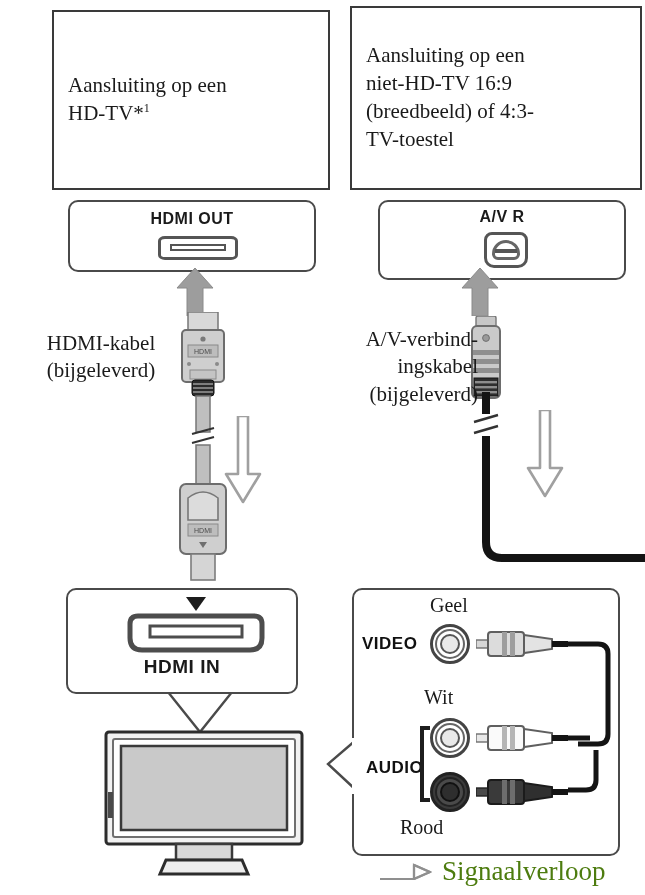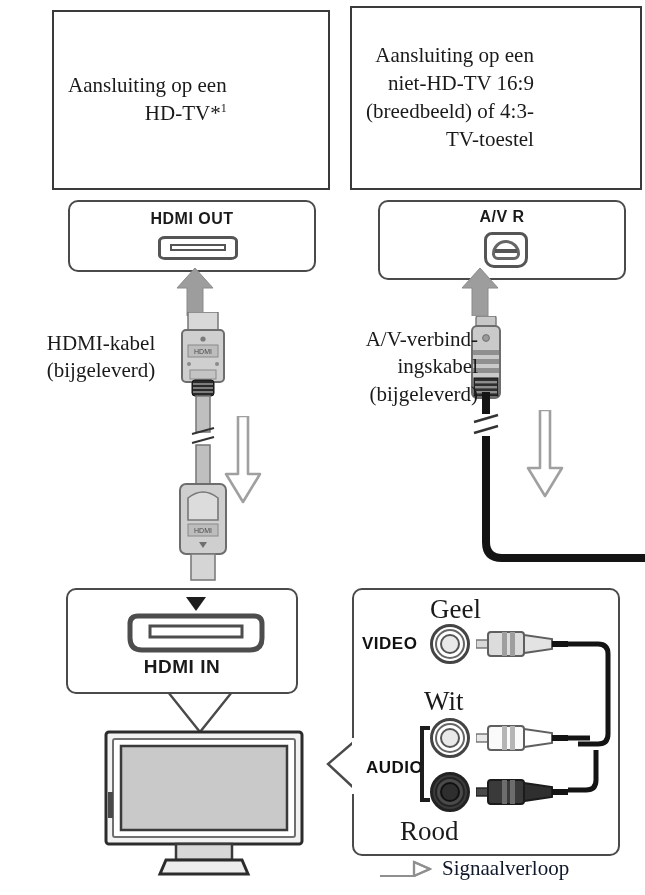--- a/index.html
+++ b/index.html
@@ -24,21 +24,20 @@
     border: 2px solid #3a3a3a;
     background: #fff;
     display: flex;
     align-items: center;
     padding: 6px 14px;
   }
   .hdrbox .txt {
     font-size: 21px;
     line-height: 1.33;
     color: #1a1a1a;
-    text-align: right;
   }
   #hdr-left { left: 52px; top: 10px; width: 278px; height: 180px; }
   #hdr-right { left: 350px; top: 6px; width: 292px; height: 184px; }
   #hdr-left .txt { }
   sup.fn { font-size: 12px; vertical-align: super; }
 
   
   .portpanel {
     position: absolute;
     border: 2px solid #4a4a4a;
@@ -129,21 +128,21 @@
   
   #panel-av-in {
     position: absolute;
     left: 352px; top: 588px; width: 268px; height: 268px;
     border: 2px solid #4a4a4a;
     border-radius: 10px;
     background: #fff;
   }
   .jacklabel {
     position: absolute;
-    font-size: 27px;
+    font-size: 20px;
     color: #1a1a1a;
   }
   .siglabel {
     position: absolute;
     font-family: "Liberation Sans", sans-serif;
     font-weight: bold;
     font-size: 17px;
     letter-spacing: .5px;
     color: #111;
   }
@@ -155,21 +154,21 @@
   .jack .ring3 { position:absolute; inset:10px; border-radius:50%; border:2px solid #555; background:#e9e9e9;}
   .jack.dark .ring1 { background:#3b3b3b; border-color:#222;}
   .jack.dark .ring2 { background:#4a4a4a; border-color:#222;}
   .jack.dark .ring3 { background:#2e2e2e; border-color:#111;}
 
   
   #legend {
     position: absolute; left: 380px; top: 856px;
     display: flex; align-items: center; gap: 10px;
   }
-  #legend .ltxt { font-size: 21px; color:#0f172a; }
+  #legend .ltxt { font-size: 27px; color:#4d7c0f; }
 
   .tv-wrap { position:absolute; left: 104px; top: 730px; width: 200px; height: 150px; }
 </style>
 </head>
 <body>
 
 <div id="stage">
 
   <div class="hdrbox" id="hdr-left">
     <div class="txt">

